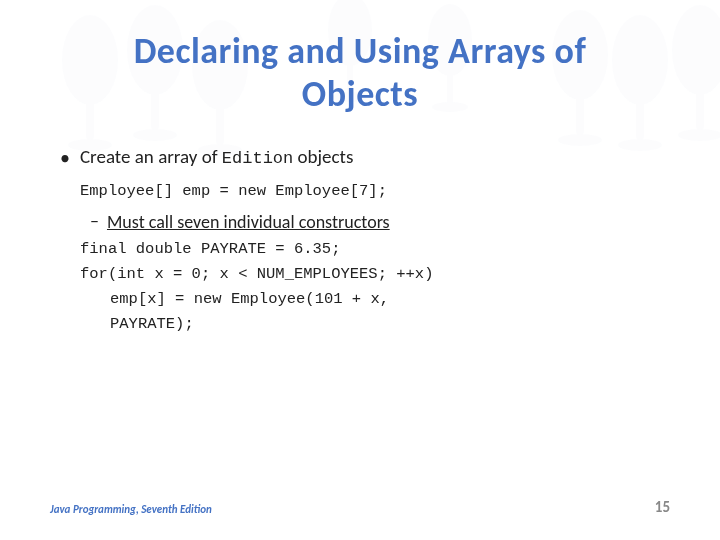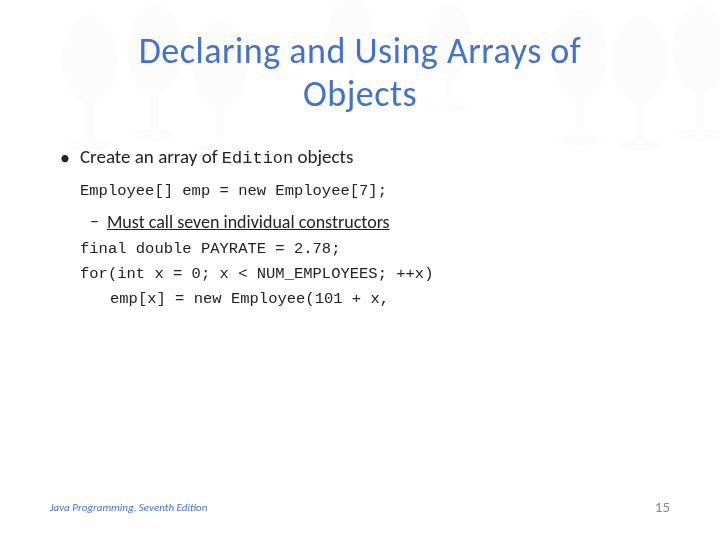--- a/index.html
+++ b/index.html
@@ -19,21 +19,21 @@
       padding: 30px 50px 20px 50px;
       height: 100%;
       display: flex;
       flex-direction: column;
     }
 
     .slide-title {
       text-align: center;
       color: #4472c4;
       font-size: 36px;
-      font-weight: 400;
+      font-weight: 700;
       line-height: 1.2;
       margin-bottom: 28px;
       letter-spacing: 0.5px;
     }
 
     .slide-body {
       flex: 1;
       padding-left: 10px;
     }
 
@@ -94,23 +94,24 @@
     .dash-text {
       font-size: 18px;
       color: #222;
       line-height: 1.4;
       text-decoration: underline;
     }
 
     .footer {
       display: flex;
       justify-content: space-between;
-      align-items: center;
+      align-items: flex-end;
       padding: 8px 0 4px 0;
       border-top: none;
+      font-weight: bold;
     }
 
     .footer-left {
       font-size: 11px;
       color: #4472c4;
       font-style: italic;
     }
 
     .footer-right {
       font-size: 15px;
@@ -186,24 +187,25 @@
     <div class="code-block">
       <span>Employee[] emp = new Employee[7];</span>
     </div>
 
     <div class="dash-item">
       <span class="dash-symbol">–</span>
       <span class="dash-text">Must call seven individual constructors</span>
     </div>
 
     <div class="code-block">
-      <div>final double PAYRATE = 2.78;</div>
+      <div>final double PAYRATE = 6.35;</div>
       <div>for(int x = 0; x &lt; NUM_EMPLOYEES; ++x)</div>
       <div style="padding-left: 30px; font-family: Liberation Mono, monospace;">
         <div>emp[x] = new Employee(101 + x,</div>
+        <div>PAYRATE);</div>
       </div>
     </div>
 
   </div>
 
   <div class="footer">
     <span class="footer-left">Java Programming, Seventh Edition</span>
     <span class="footer-right">15</span>
   </div>
 

